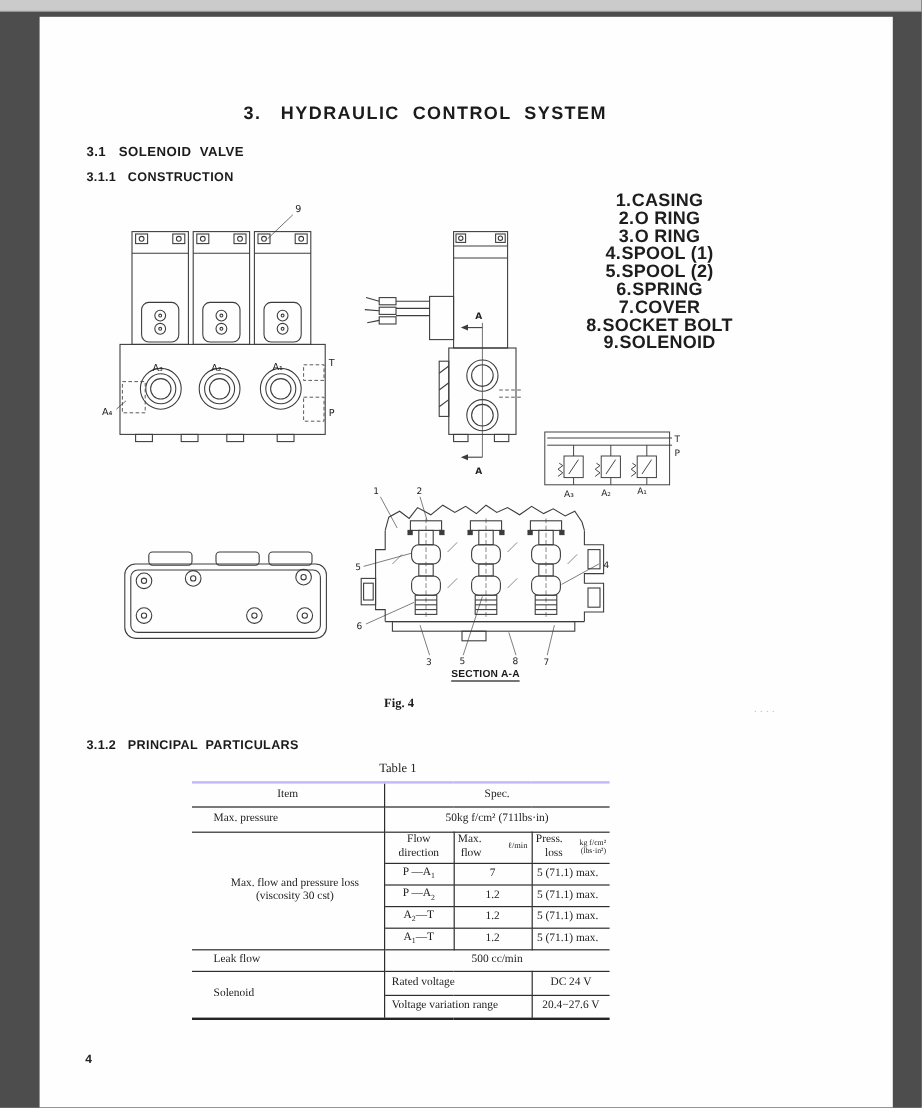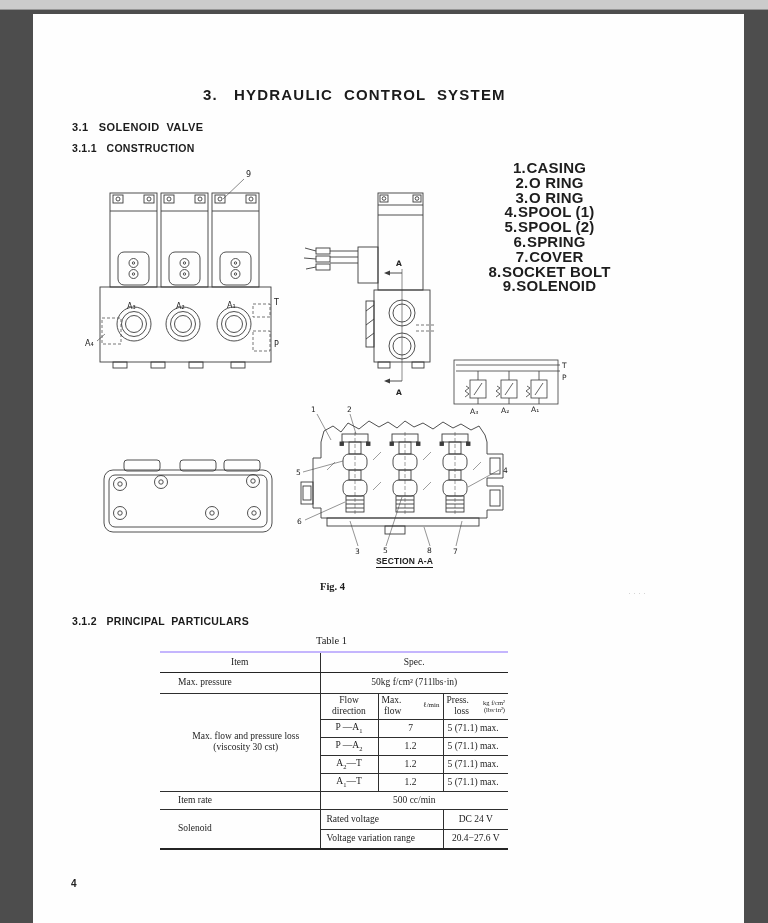--- a/index.html
+++ b/index.html
@@ -333,21 +333,21 @@
         <td><span>A</span><sub>2</sub><span>—T</span></td>
         <td>1.2</td>
         <td class="br-none left" style="padding-left:4px">5 (71.1) max.</td>
       </tr>
       <tr style="height:18px">
         <td><span>A</span><sub>1</sub><span>—T</span></td>
         <td>1.2</td>
         <td class="br-none left" style="padding-left:4px">5 (71.1) max.</td>
       </tr>
       <tr style="height:18px">
-        <td class="bl-none left pad18">Item rate</td>
+        <td class="bl-none left pad18">Leak flow</td>
         <td class="br-none" colspan="3">500 cc/min</td>
       </tr>
       <tr style="height:20px">
         <td class="bl-none left pad18" rowspan="2">Solenoid</td>
         <td class="left" colspan="2" style="padding-left:6px">Rated voltage</td>
         <td class="br-none">DC 24 V</td>
       </tr>
       <tr style="height:20px">
         <td class="left" colspan="2" style="padding-left:6px">Voltage variation range</td>
         <td class="br-none">20.4−27.6 V</td>

